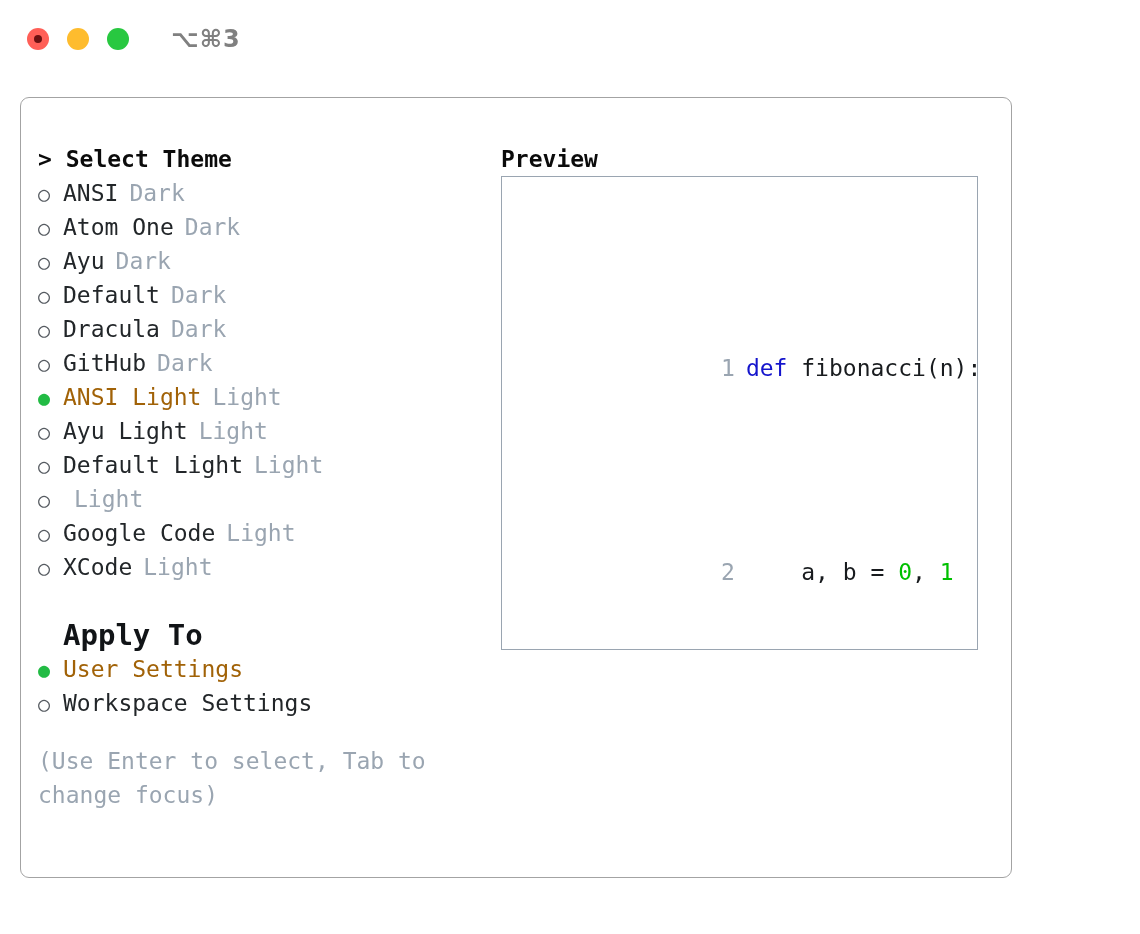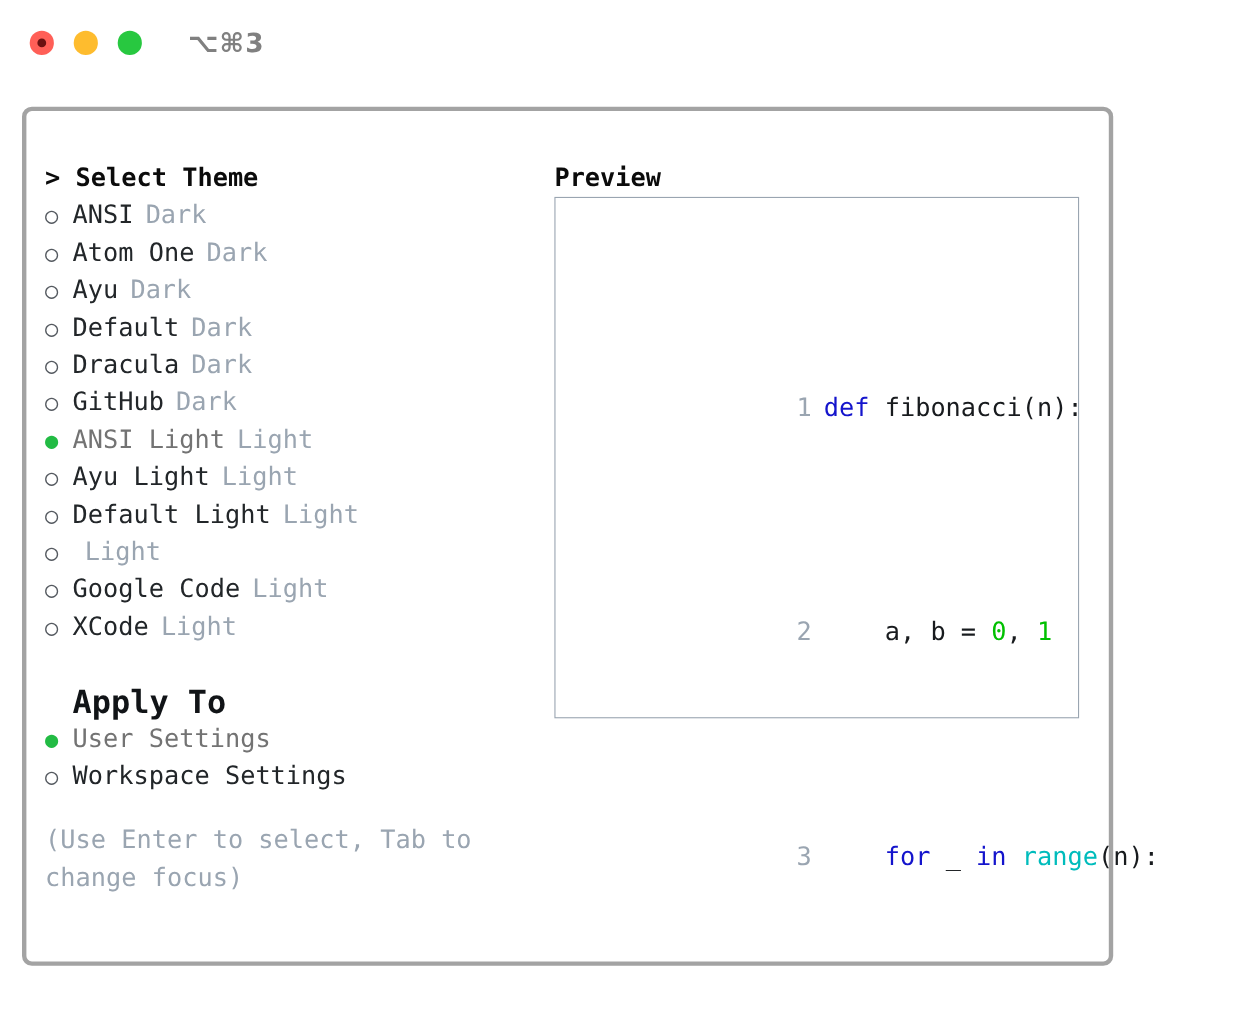--- a/index.html
+++ b/index.html
@@ -69,21 +69,21 @@
     line-height: 1;
   }
 
   
   .panel {
     position: absolute;
     left: 20px;
     top: 97px;
     width: 992px;
     height: 781px;
-    border: 4px solid #a3a3a3;
+    border: 1px solid #a3a3a3;
     border-radius: 9px;
     box-sizing: border-box;
     background: #ffffff;
   }
 
   .panel-inner {
     position: absolute;
     left: 0; top: 0;
     width: 100%;
     height: 100%;
@@ -119,21 +119,21 @@
     width: 25px;
     flex: 0 0 25px;
     font-size: 20px;
     color: #555a60;
     line-height: 34px;
   }
   .opt-row.selected .opt-marker { color: #22bb44; }
   .opt-label {
     color: #222629;
   }
-  .opt-row.selected .opt-label { color: #737373; }
+  .opt-row.selected .opt-label { color: #a16207; }
   .opt-variant {
     color: #9aa5b1;
     margin-left: 11px;
   }
 
   .spacer-sm { height: 34px; }
 
   .group-head {
     font-size: 29px;
     color: #111417;
@@ -317,23 +317,20 @@
           <div class="code">
 
             <span class="code-line">
               <span class="ln">1</span><span class="tok-kw">def </span><span class="tok-txt">fibonacci(n):</span>
             </span>
 
             <span class="code-line">
               <span class="ln">2</span><span class="tok-txt">    a, b = </span><span class="tok-num">0</span><span class="tok-txt">, </span><span class="tok-num">1</span>
             </span>
 
-            <span class="code-line">
-              <span class="ln">3</span><span class="tok-txt">    </span><span class="tok-kw">for</span><span class="tok-txt"> _ </span><span class="tok-kw">in</span><span class="tok-txt"> </span><span class="tok-fn">range</span><span class="tok-txt">(n):</span>
-            </span>
 
             
 
             
 
             
 
             
 
             

